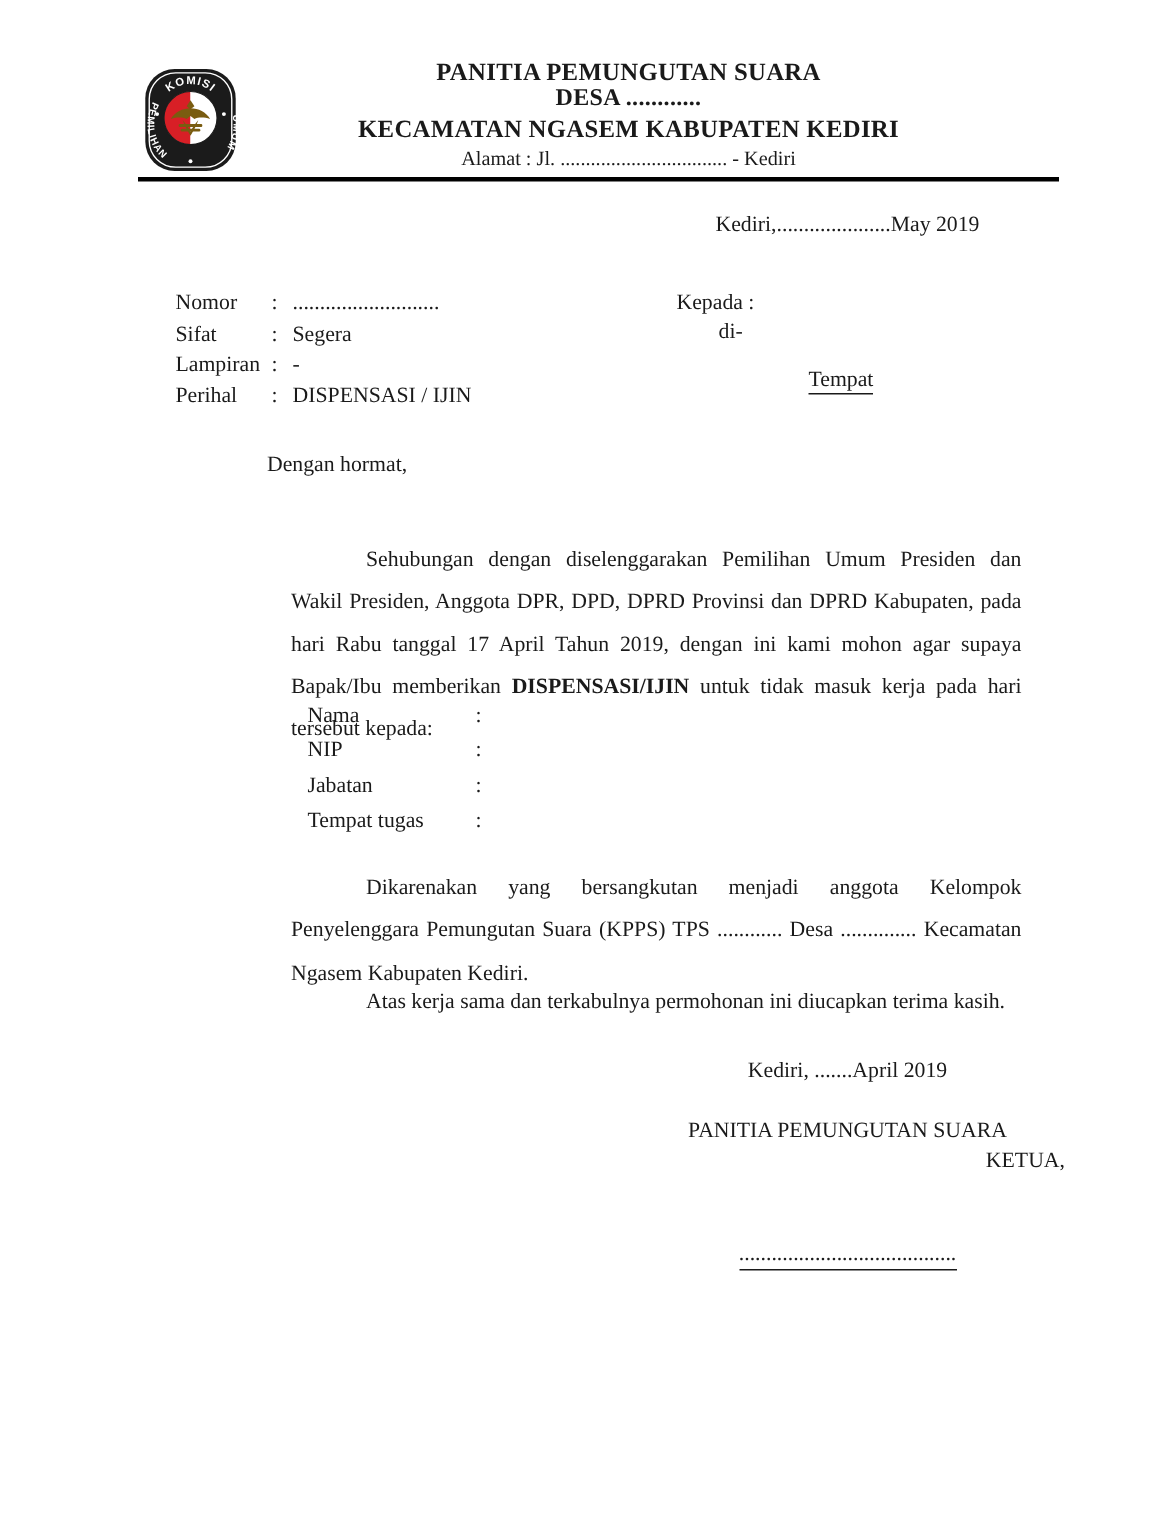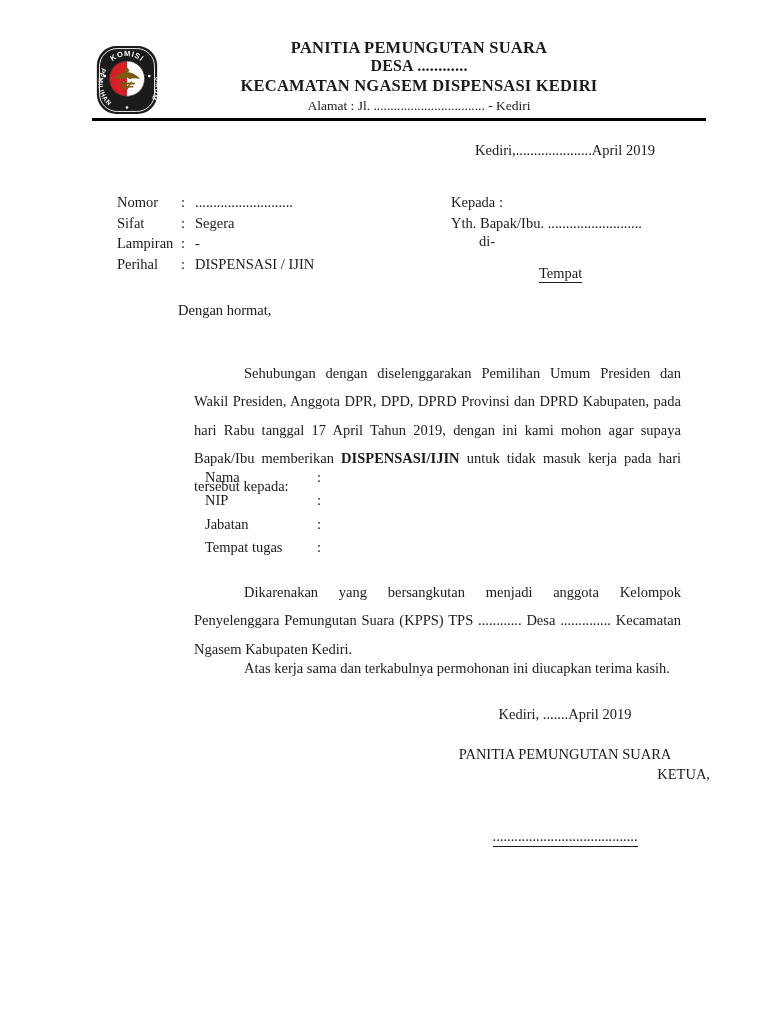--- a/index.html
+++ b/index.html
@@ -231,28 +231,28 @@
 
         <circle cx="16" cy="52" r="2" fill="#ffffff"></circle>
         <circle cx="84" cy="52" r="2" fill="#ffffff"></circle>
         <circle cx="50" cy="100" r="2" fill="#ffffff"></circle>
       </svg>
     </div>
 
     <div class="kop-text">
       <div class="kop-line1">PANITIA PEMUNGUTAN SUARA</div>
       <div class="kop-line2">DESA ............</div>
-      <div class="kop-line3">KECAMATAN NGASEM DISPENSASI KEDIRI</div>
+      <div class="kop-line3">KECAMATAN NGASEM KABUPATEN KEDIRI</div>
       <div class="kop-alamat">Alamat : Jl. ................................. - Kediri</div>
     </div>
 
     <div class="kop-rule"></div>
   </div>
 
-  <div class="date-top">Kediri,.....................April 2019</div>
+  <div class="date-top">Kediri,.....................May 2019</div>
 
   <div class="ref-block">
     <div class="ref-row">
       <span class="ref-label">Nomor</span>
       <span class="ref-colon">:</span>
       <span class="ref-value">...........................</span>
     </div>
     <div class="ref-row">
       <span class="ref-label">Sifat</span>
       <span class="ref-colon">:</span>
@@ -265,21 +265,20 @@
     </div>
     <div class="ref-row">
       <span class="ref-label">Perihal</span>
       <span class="ref-colon">:</span>
       <span class="ref-value">DISPENSASI / IJIN</span>
     </div>
   </div>
 
   <div class="to-block">
     <div class="to-line">Kepada :</div>
-    <div class="to-line">Yth. Bapak/Ibu. ..........................</div>
     <div class="to-di">di-</div>
     <div class="to-tempat">
       <span>Tempat</span>
     </div>
   </div>
 
   <div class="salutation">Dengan hormat,</div>
 
   <div class="body-block">
     <p class="para indent"><span>Sehubungan dengan  diselenggarakan Pemilihan Umum Presiden dan Wakil Presiden, Anggota DPR, DPD, DPRD Provinsi dan DPRD Kabupaten, pada hari Rabu  tanggal 17 April Tahun 2019, dengan  ini kami mohon agar supaya Bapak/Ibu memberikan </span><b>DISPENSASI/IJIN</b><span>  untuk tidak masuk kerja pada hari tersebut kepada:</span></p>

